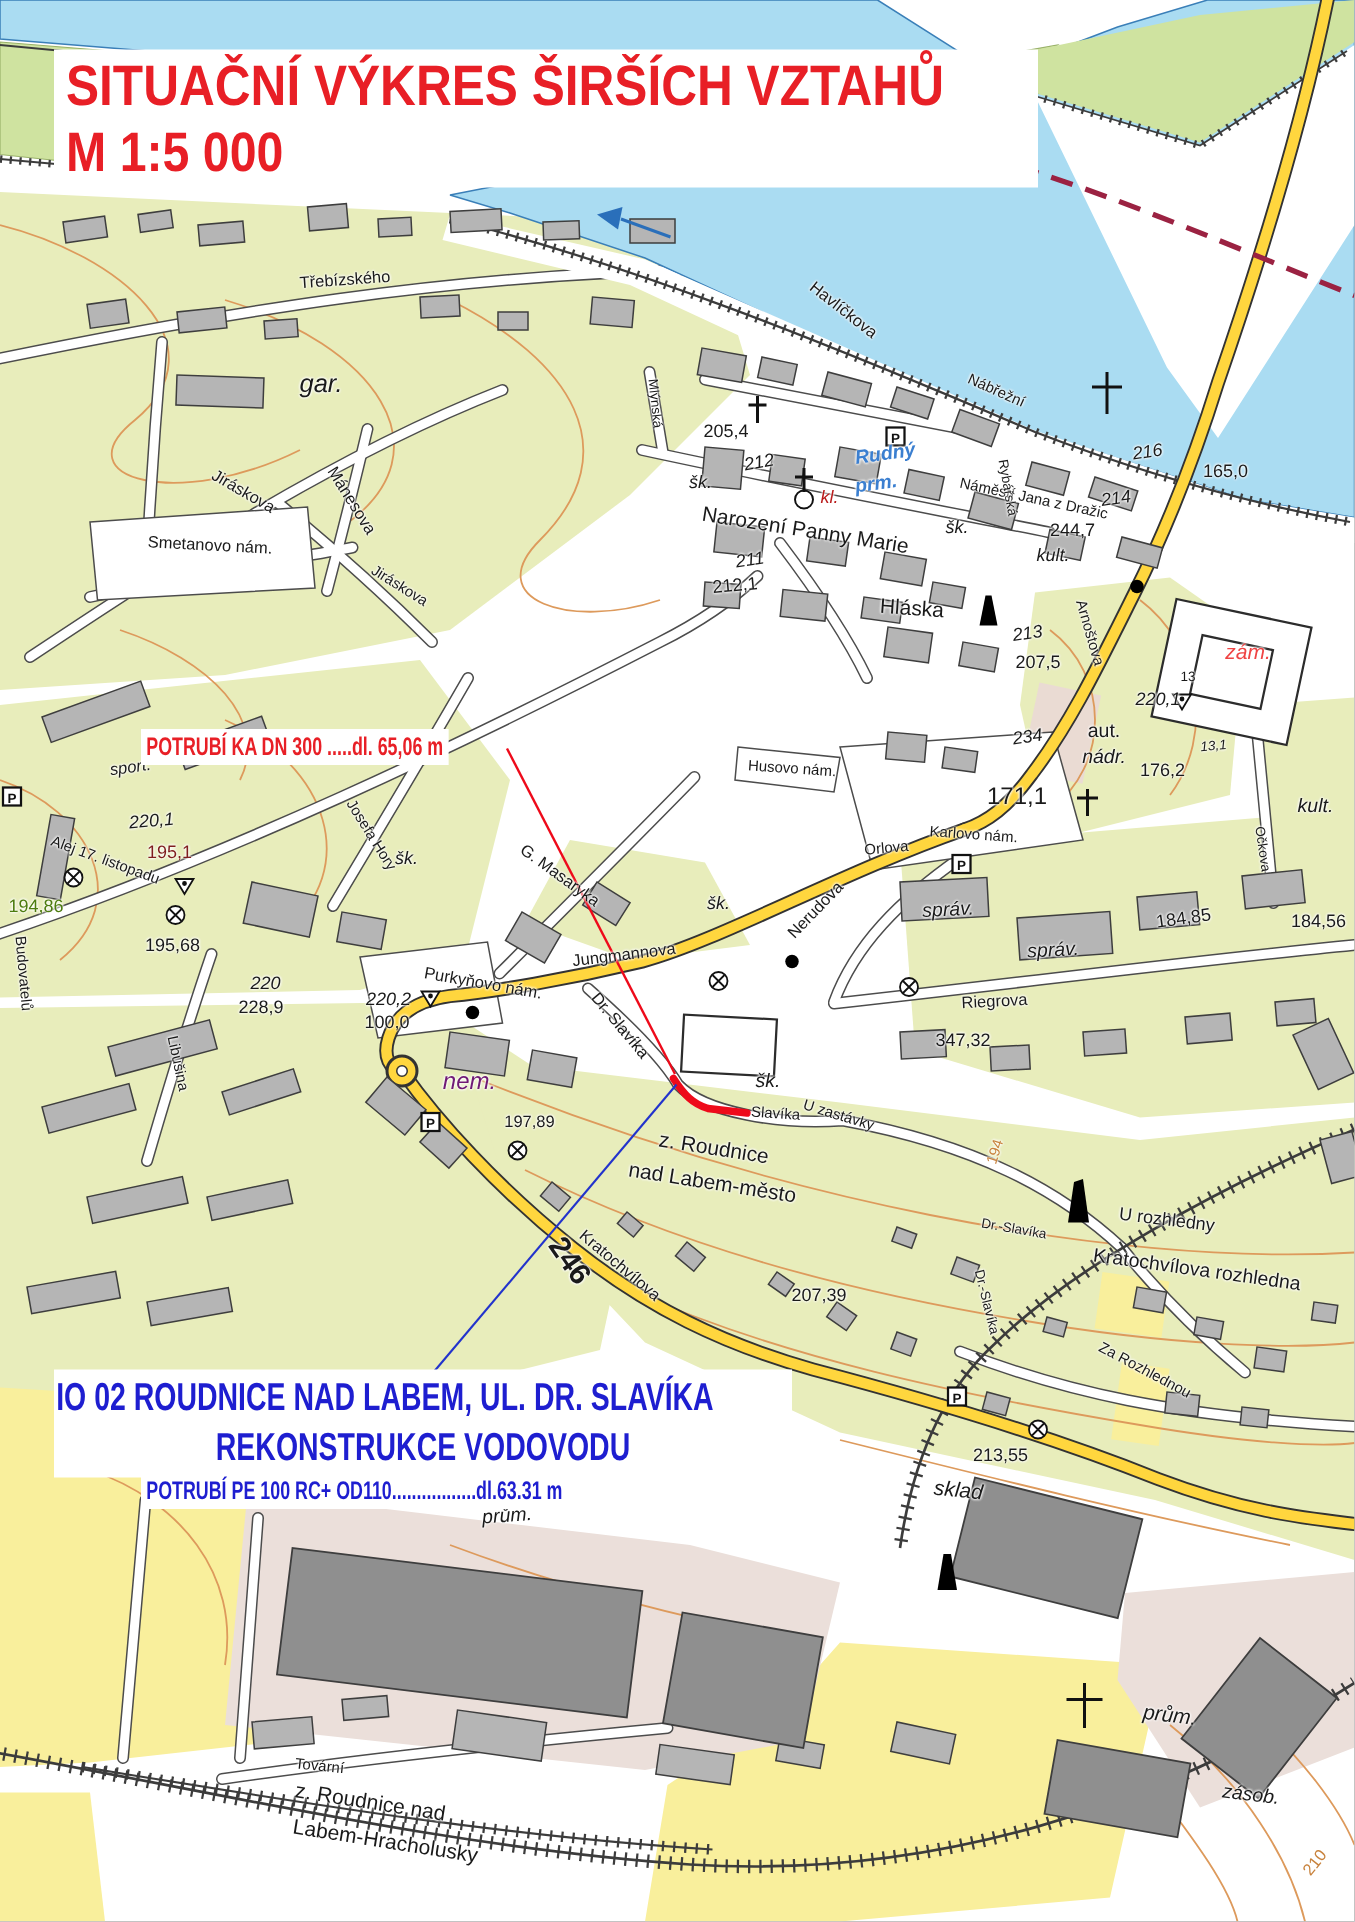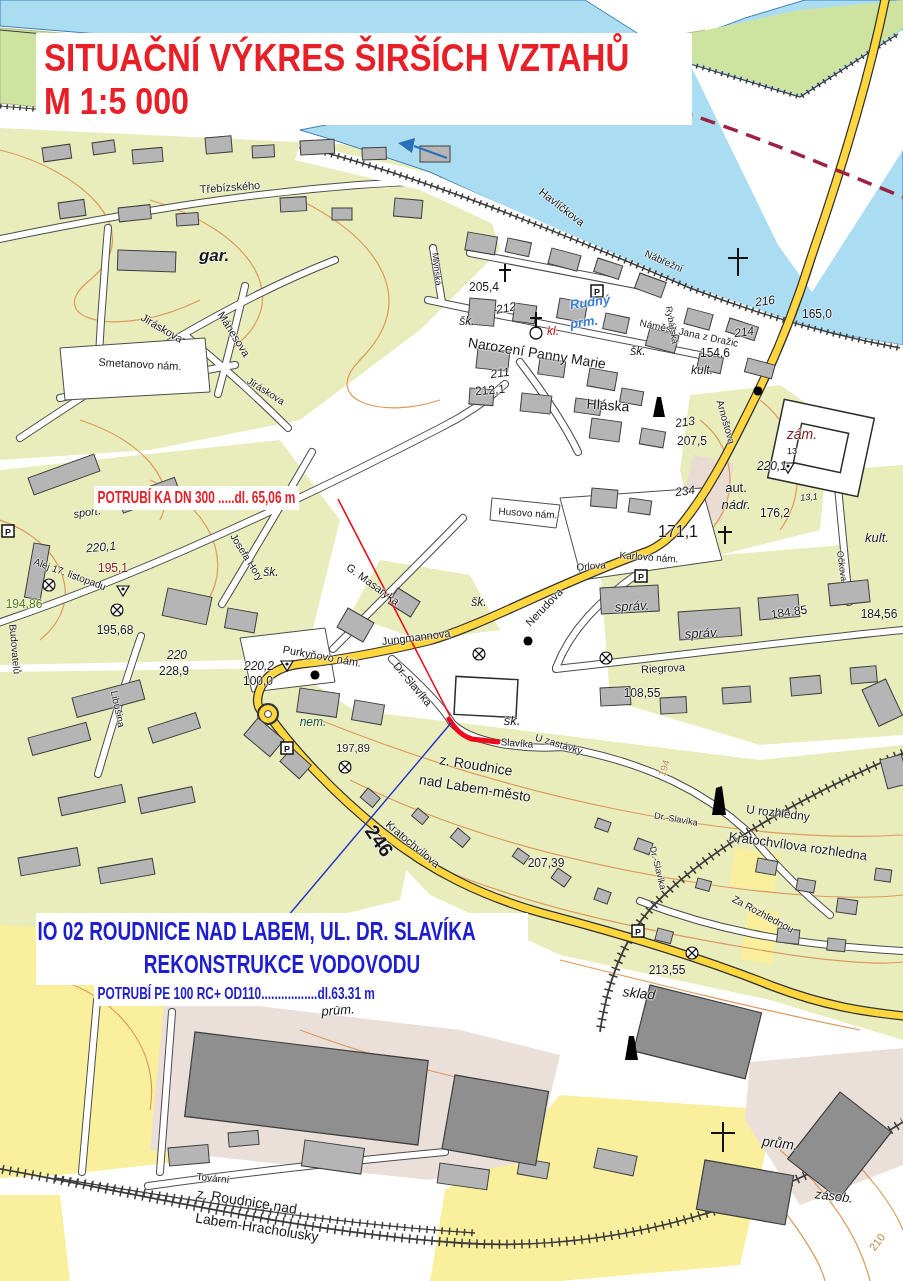--- a/index.html
+++ b/index.html
@@ -392,21 +392,21 @@
   <g>
     <path id="pipe-ka-leader" d="M338,499 L450,716" stroke="#ee0a1a" stroke-width="1.6" fill="none"></path>
     <path id="pipe-ka" d="M449,719 C456,730 462,736 472,739 L498,742" stroke="#ee0a1a" stroke-width="5" fill="none" stroke-linecap="round"></path>
     <path id="pipe-vod" d="M451,723 L288,916" stroke="#2233cc" stroke-width="1.4" fill="none"></path>
   </g>
 </svg>
 
 <div id="labels-layer">
       <span class="maplabel" style="left: 230px; top: 187px; font-size: 11px; color: rgb(26, 26, 26); transform: translate(-50%, -50%) rotate(-4deg);">Třebízského</span>
       <span class="maplabel" style="left: 562px; top: 207px; font-size: 11px; color: rgb(26, 26, 26); transform: translate(-50%, -50%) rotate(38deg);">Havlíčkova</span>
-      <span class="maplabel" style="left: 214px; top: 256px; font-size: 17px; color: rgb(26, 26, 26); transform: translate(-50%, -50%) rotate(0deg); font-style: italic; font-weight: bold;">gar.</span>
+      <span class="maplabel" style="left: 214px; top: 256px; font-size: 17px; color: rgb(26, 26, 26); transform: translate(-50%, -50%) rotate(0deg); font-style: italic; font-weight: normal;">gar.</span>
       <span class="maplabel" style="left: 162px; top: 328px; font-size: 11px; color: rgb(26, 26, 26); transform: translate(-50%, -50%) rotate(30deg);">Jiráskova</span>
       <span class="maplabel" style="left: 234px; top: 334px; font-size: 11px; color: rgb(26, 26, 26); transform: translate(-50%, -50%) rotate(58deg);">Mánesova</span>
       <span class="maplabel" style="left: 140px; top: 364px; font-size: 11px; color: rgb(26, 26, 26); transform: translate(-50%, -50%) rotate(3deg);">Smetanovo nám.</span>
       <span class="maplabel" style="left: 266px; top: 391px; font-size: 10px; color: rgb(26, 26, 26); transform: translate(-50%, -50%) rotate(32deg);">Jiráskova</span>
       <span class="maplabel" style="left: 70px; top: 574px; font-size: 10px; color: rgb(26, 26, 26); transform: translate(-50%, -50%) rotate(20deg);">Alej 17. listopadu</span>
       <span class="maplabel" style="left: 247px; top: 557px; font-size: 10px; color: rgb(26, 26, 26); transform: translate(-50%, -50%) rotate(58deg);">Josefa Hory</span>
       <span class="maplabel" style="left: 118px; top: 709px; font-size: 10px; color: rgb(26, 26, 26); transform: translate(-50%, -50%) rotate(78deg);">Libušina</span>
       <span class="maplabel" style="left: 15px; top: 649px; font-size: 10px; color: rgb(26, 26, 26); transform: translate(-50%, -50%) rotate(85deg);">Budovatelů</span>
       <span class="maplabel" style="left: 322px; top: 656px; font-size: 11px; color: rgb(26, 26, 26); transform: translate(-50%, -50%) rotate(10deg);">Purkyňovo nám.</span>
       <span class="maplabel" style="left: 416px; top: 637px; font-size: 11px; color: rgb(26, 26, 26); transform: translate(-50%, -50%) rotate(-7deg);">Jungmannova</span>
@@ -444,47 +444,47 @@
       <span class="maplabel" style="left: 780px; top: 1143px; font-size: 14px; color: rgb(26, 26, 26); transform: translate(-50%, -50%) rotate(7deg); font-style: italic;">prům.</span>
       <span class="maplabel" style="left: 834px; top: 1196px; font-size: 13px; color: rgb(26, 26, 26); transform: translate(-50%, -50%) rotate(7deg); font-style: italic;">zásob.</span>
       <span class="maplabel" style="left: 467px; top: 321px; font-size: 12px; color: rgb(26, 26, 26); transform: translate(-50%, -50%) rotate(0deg); font-style: italic;">šk.</span>
       <span class="maplabel" style="left: 638px; top: 351px; font-size: 12px; color: rgb(26, 26, 26); transform: translate(-50%, -50%) rotate(0deg); font-style: italic;">šk.</span>
       <span class="maplabel" style="left: 271px; top: 572px; font-size: 12px; color: rgb(26, 26, 26); transform: translate(-50%, -50%) rotate(0deg); font-style: italic;">šk.</span>
       <span class="maplabel" style="left: 479px; top: 602px; font-size: 12px; color: rgb(26, 26, 26); transform: translate(-50%, -50%) rotate(0deg); font-style: italic;">šk.</span>
       <span class="maplabel" style="left: 512px; top: 720px; font-size: 13px; color: rgb(26, 26, 26); transform: translate(-50%, -50%) rotate(0deg); font-style: italic;">šk.</span>
       <span class="maplabel" style="left: 553px; top: 331px; font-size: 12px; color: #b91c1c; transform: translate(-50%, -50%) rotate(0deg); font-style: italic;">kl.</span>
       <span class="maplabel" style="left: 702px; top: 370px; font-size: 12px; color: rgb(26, 26, 26); transform: translate(-50%, -50%) rotate(0deg); font-style: italic;">kult.</span>
       <span class="maplabel" style="left: 877px; top: 537px; font-size: 13px; color: rgb(26, 26, 26); transform: translate(-50%, -50%) rotate(0deg); font-style: italic;">kult.</span>
-      <span class="maplabel" style="left: 802px; top: 434px; font-size: 14px; color: #7f1d1d; transform: translate(-50%, -50%) rotate(0deg); font-style: italic;">zám.</span>
+      <span class="maplabel" style="left: 832px; top: 434px; font-size: 14px; color: #ef4444; transform: translate(-50%, -50%) rotate(0deg); font-style: italic;">zám.</span>
       <span class="maplabel" style="left: 792px; top: 451px; font-size: 9px; color: rgb(26, 26, 26); transform: translate(-50%, -50%) rotate(0deg);">13</span>
       <span class="maplabel" style="left: 736px; top: 487px; font-size: 13px; color: rgb(26, 26, 26); transform: translate(-50%, -50%) rotate(0deg); ">aut.</span>
       <span class="maplabel" style="left: 736px; top: 504px; font-size: 13px; color: rgb(26, 26, 26); transform: translate(-50%, -50%) rotate(0deg); font-style: italic;">nádr.</span>
       <span class="maplabel" style="left: 632px; top: 606px; font-size: 13px; color: rgb(26, 26, 26); transform: translate(-50%, -50%) rotate(-3deg); font-style: italic;">správ.</span>
       <span class="maplabel" style="left: 702px; top: 633px; font-size: 13px; color: rgb(26, 26, 26); transform: translate(-50%, -50%) rotate(-3deg); font-style: italic;">správ.</span>
       <span class="maplabel" style="left: 87px; top: 512px; font-size: 11px; color: rgb(26, 26, 26); transform: translate(-50%, -50%) rotate(-8deg); font-style: italic;">sport.</span>
-      <span class="maplabel" style="left: 313px; top: 722px; font-size: 12px; color: #14532d; transform: translate(-50%, -50%) rotate(0deg); font-style: italic;">nem.</span>
+      <span class="maplabel" style="left: 313px; top: 722px; font-size: 16px; color: #701a75; transform: translate(-50%, -50%) rotate(0deg); font-style: italic;">nem.</span>
       <span class="maplabel" style="left: 528px; top: 513px; font-size: 10px; color: rgb(26, 26, 26); transform: translate(-50%, -50%) rotate(4deg);">Husovo nám.</span>
       <span class="maplabel" style="left: 484px; top: 287px; font-size: 12px; color: rgb(26, 26, 26); transform: translate(-50%, -50%) rotate(0deg);">205,4</span>
       <span class="maplabel" style="left: 506px; top: 308px; font-size: 12px; color: rgb(26, 26, 26); transform: translate(-50%, -50%) rotate(-10deg); font-style: italic;">212</span>
       <span class="maplabel" style="left: 500px; top: 373px; font-size: 12px; color: rgb(26, 26, 26); transform: translate(-50%, -50%) rotate(-8deg); font-style: italic;">211</span>
       <span class="maplabel" style="left: 490px; top: 390px; font-size: 12px; color: rgb(26, 26, 26); transform: translate(-50%, -50%) rotate(-5deg);">212,1</span>
       <span class="maplabel" style="left: 685px; top: 422px; font-size: 12px; color: rgb(26, 26, 26); transform: translate(-50%, -50%) rotate(-8deg); font-style: italic;">213</span>
       <span class="maplabel" style="left: 692px; top: 441px; font-size: 12px; color: rgb(26, 26, 26); transform: translate(-50%, -50%) rotate(0deg);">207,5</span>
       <span class="maplabel" style="left: 772px; top: 466px; font-size: 12px; color: rgb(26, 26, 26); transform: translate(-50%, -50%) rotate(0deg); font-style: italic;">220,1</span>
       <span class="maplabel" style="left: 809px; top: 497px; font-size: 9px; color: rgb(26, 26, 26); transform: translate(-50%, -50%) rotate(-5deg); font-style: italic;">13,1</span>
       <span class="maplabel" style="left: 775px; top: 513px; font-size: 12px; color: rgb(26, 26, 26); transform: translate(-50%, -50%) rotate(0deg);">176,2</span>
       <span class="maplabel" style="left: 685px; top: 491px; font-size: 12px; color: rgb(26, 26, 26); transform: translate(-50%, -50%) rotate(-8deg); font-style: italic;">234</span>
       <span class="maplabel" style="left: 678px; top: 532px; font-size: 16px; color: rgb(26, 26, 26); transform: translate(-50%, -50%) rotate(0deg);">171,1</span>
-      <span class="maplabel" style="left: 715px; top: 353px; font-size: 12px; color: rgb(26, 26, 26); transform: translate(-50%, -50%) rotate(0deg);">154,6</span>
+      <span class="maplabel" style="left: 715px; top: 353px; font-size: 12px; color: rgb(26, 26, 26); transform: translate(-50%, -50%) rotate(0deg);">244,7</span>
       <span class="maplabel" style="left: 744px; top: 332px; font-size: 12px; color: rgb(26, 26, 26); transform: translate(-50%, -50%) rotate(-8deg); font-style: italic;">214</span>
       <span class="maplabel" style="left: 765px; top: 301px; font-size: 12px; color: rgb(26, 26, 26); transform: translate(-50%, -50%) rotate(-8deg); font-style: italic;">216</span>
       <span class="maplabel" style="left: 817px; top: 314px; font-size: 12px; color: rgb(26, 26, 26); transform: translate(-50%, -50%) rotate(0deg);">165,0</span>
       <span class="maplabel" style="left: 789px; top: 612px; font-size: 12px; color: rgb(26, 26, 26); transform: translate(-50%, -50%) rotate(-8deg);">184,85</span>
       <span class="maplabel" style="left: 879px; top: 614px; font-size: 12px; color: rgb(26, 26, 26); transform: translate(-50%, -50%) rotate(0deg);">184,56</span>
-      <span class="maplabel" style="left: 642px; top: 693px; font-size: 12px; color: rgb(26, 26, 26); transform: translate(-50%, -50%) rotate(0deg);">108,55</span>
+      <span class="maplabel" style="left: 642px; top: 693px; font-size: 12px; color: rgb(26, 26, 26); transform: translate(-50%, -50%) rotate(0deg);">347,32</span>
       <span class="maplabel" style="left: 664px; top: 768px; font-size: 10px; color: rgb(200, 130, 60); transform: translate(-50%, -50%) rotate(-72deg);">194</span>
       <span class="maplabel" style="left: 101px; top: 547px; font-size: 12px; color: rgb(26, 26, 26); transform: translate(-50%, -50%) rotate(-5deg); font-style: italic;">220,1</span>
       <span class="maplabel" style="left: 113px; top: 568px; font-size: 12px; color: #7f1d1d; transform: translate(-50%, -50%) rotate(0deg);">195,1</span>
       <span class="maplabel" style="left: 24px; top: 604px; font-size: 12px; color: #4d7c0f; transform: translate(-50%, -50%) rotate(0deg);">194,86</span>
       <span class="maplabel" style="left: 115px; top: 630px; font-size: 12px; color: rgb(26, 26, 26); transform: translate(-50%, -50%) rotate(0deg);">195,68</span>
       <span class="maplabel" style="left: 177px; top: 655px; font-size: 12px; color: rgb(26, 26, 26); transform: translate(-50%, -50%) rotate(0deg); font-style: italic;">220</span>
       <span class="maplabel" style="left: 174px; top: 671px; font-size: 12px; color: rgb(26, 26, 26); transform: translate(-50%, -50%) rotate(0deg);">228,9</span>
       <span class="maplabel" style="left: 259px; top: 666px; font-size: 12px; color: rgb(26, 26, 26); transform: translate(-50%, -50%) rotate(0deg); font-style: italic;">220,2</span>
       <span class="maplabel" style="left: 258px; top: 681px; font-size: 12px; color: rgb(26, 26, 26); transform: translate(-50%, -50%) rotate(0deg);">100,0</span>
       <span class="maplabel" style="left: 353px; top: 748px; font-size: 11px; color: rgb(26, 26, 26); transform: translate(-50%, -50%) rotate(0deg);">197,89</span>

